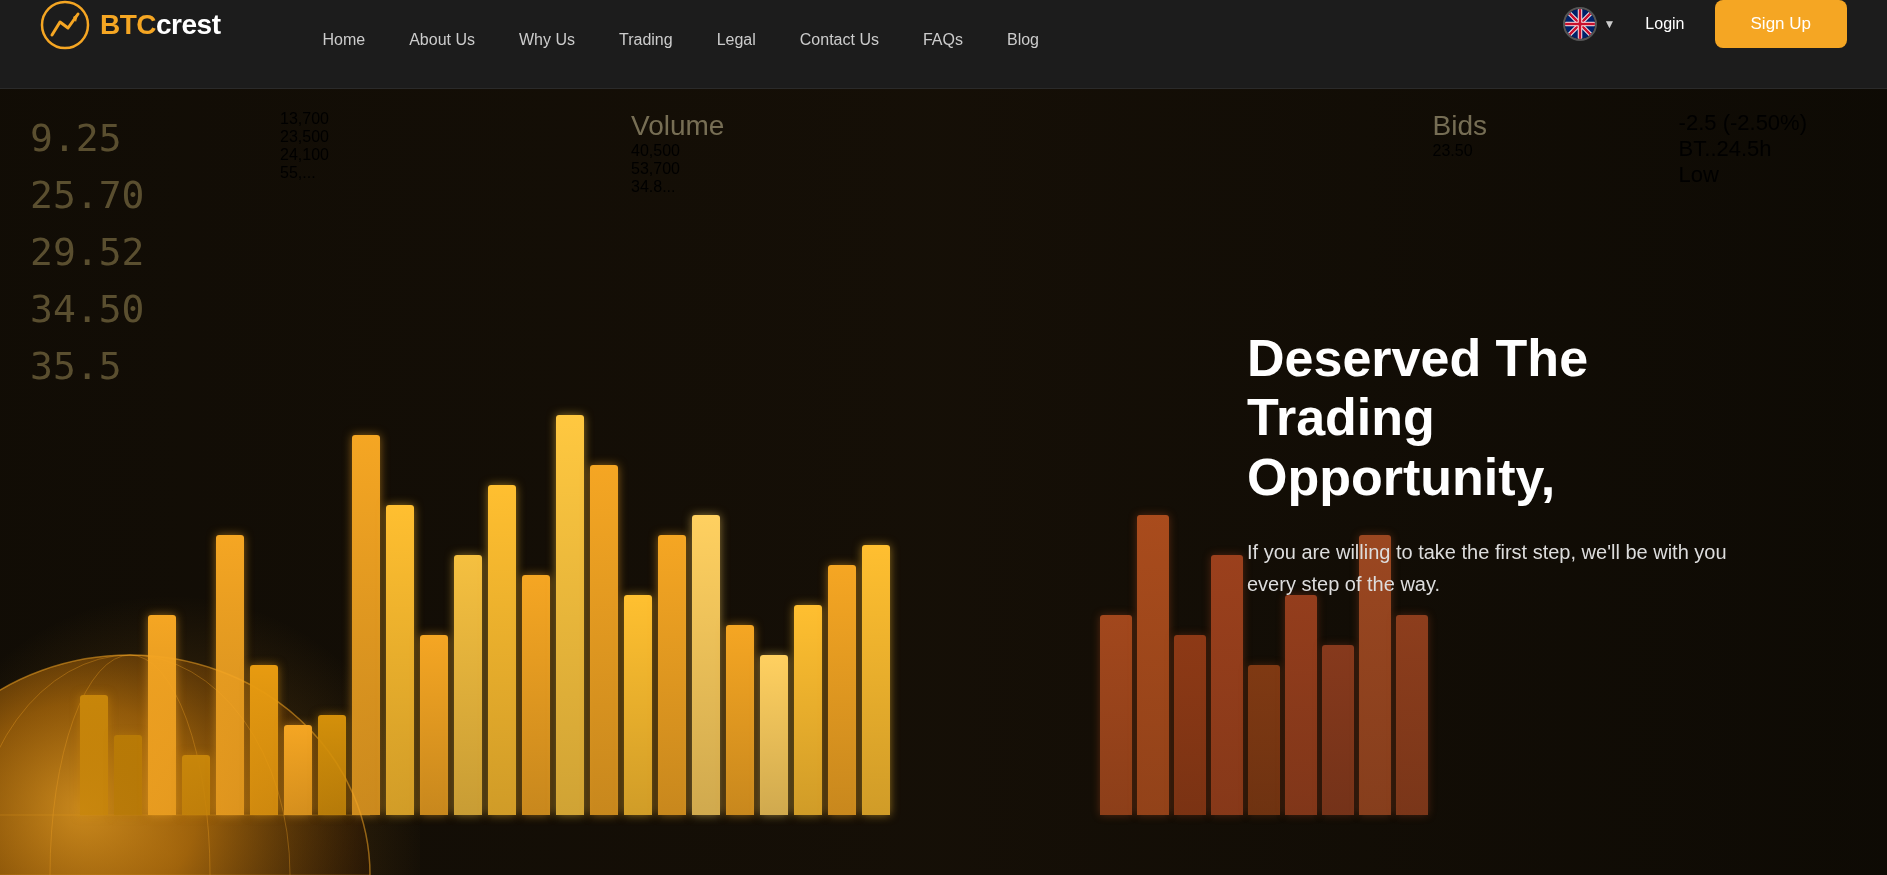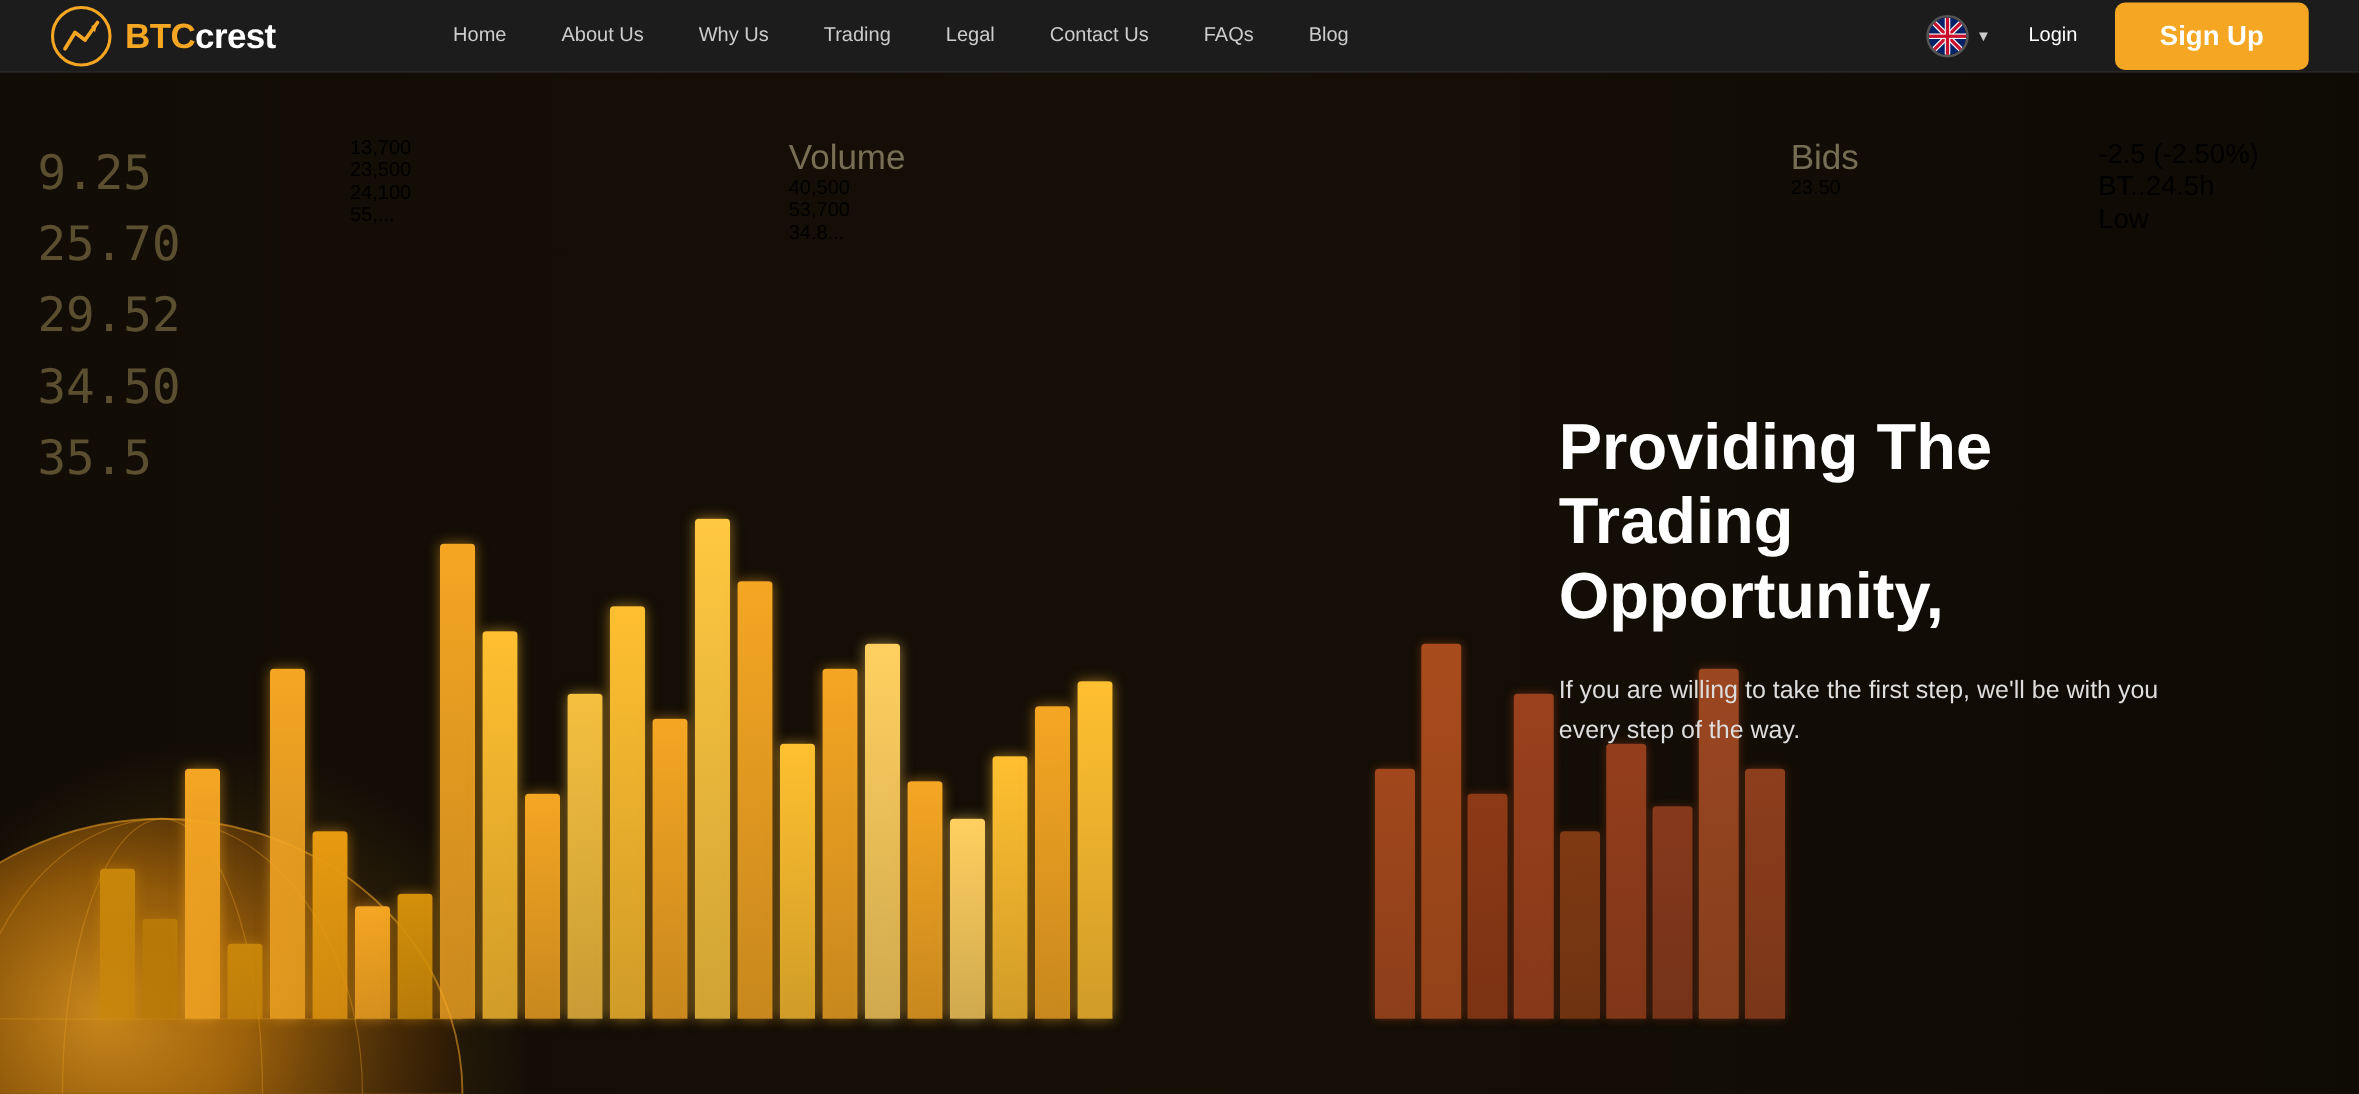--- a/index.html
+++ b/index.html
@@ -2,28 +2,27 @@
 <html><head>
   <meta charset="utf-8">
   <style>
     * { margin: 0; padding: 0; box-sizing: border-box; }
     body { width: 1887px; height: 875px; overflow: hidden; font-family: 'Segoe UI', Arial, sans-serif; background: #1a1a1a; }
 
     
     .navbar {
       position: absolute;
       top: 0; left: 0; right: 0;
-      height: 58px;
+      height: 89px;
       background: #1c1c1c;
       display: flex;
-      align-items: center;
+      align-items: flex-start;
       padding: 0 40px;
       z-index: 100;
       border-bottom: 1px solid #2a2a2a;
-      gap: 40px;
     }
     .logo-area {
       display: flex;
       align-items: center;
       gap: 10px;
       margin-right: 80px;
       text-decoration: none;
     }
     .logo-icon {
       width: 50px;
@@ -92,22 +91,22 @@
       border: none;
       color: #fff;
       font-size: 16px;
       cursor: pointer;
       padding: 0 10px;
     }
     .signup-btn {
       background: #f5a623;
       border: none;
       color: #fff;
-      font-size: 22px;
-      font-weight: 700;
+      font-size: 17px;
+      font-weight: 400;
       padding: 14px 36px;
       border-radius: 8px;
       cursor: pointer;
       white-space: nowrap;
     }
 
     
     .hero {
       position: absolute;
       top: 0; left: 0; right: 0; bottom: 0;
@@ -333,21 +332,21 @@
       <div class="bar" style="height: 260px; width: 32px; background: linear-gradient(to top, rgba(176, 72, 32, 0.733), rgba(176, 72, 32, 0.867)); box-shadow: rgba(176, 72, 32, 0.4) 0px 0px 8px;"></div>
       <div class="bar" style="height: 150px; width: 32px; background: linear-gradient(to top, rgba(144, 64, 21, 0.733), rgba(144, 64, 21, 0.867)); box-shadow: rgba(144, 64, 21, 0.4) 0px 0px 8px;"></div>
       <div class="bar" style="height: 220px; width: 32px; background: linear-gradient(to top, rgba(168, 69, 32, 0.733), rgba(168, 69, 32, 0.867)); box-shadow: rgba(168, 69, 32, 0.4) 0px 0px 8px;"></div>
       <div class="bar" style="height: 170px; width: 32px; background: linear-gradient(to top, rgba(152, 64, 32, 0.733), rgba(152, 64, 32, 0.867)); box-shadow: rgba(152, 64, 32, 0.4) 0px 0px 8px;"></div>
       <div class="bar" style="height: 280px; width: 32px; background: linear-gradient(to top, rgba(176, 80, 37, 0.733), rgba(176, 80, 37, 0.867)); box-shadow: rgba(176, 80, 37, 0.4) 0px 0px 8px;"></div>
       <div class="bar" style="height: 200px; width: 32px; background: linear-gradient(to top, rgba(160, 69, 32, 0.733), rgba(160, 69, 32, 0.867)); box-shadow: rgba(160, 69, 32, 0.4) 0px 0px 8px;"></div>
     </div>
 
   <div class="hero-content">
     <h1 class="hero-title">
-      <span>Providing The Trading</span><br>
+      <span>Deserved The Trading</span><br>
       <span>Opportunity,</span><br>
     </h1>
     <p class="hero-subtitle">If you are willing to take the first step, we'll be with you every step of the way.</p>
   </div>
 
 </div>
 
 <nav class="navbar">
 
   <a class="logo-area" href="#">

